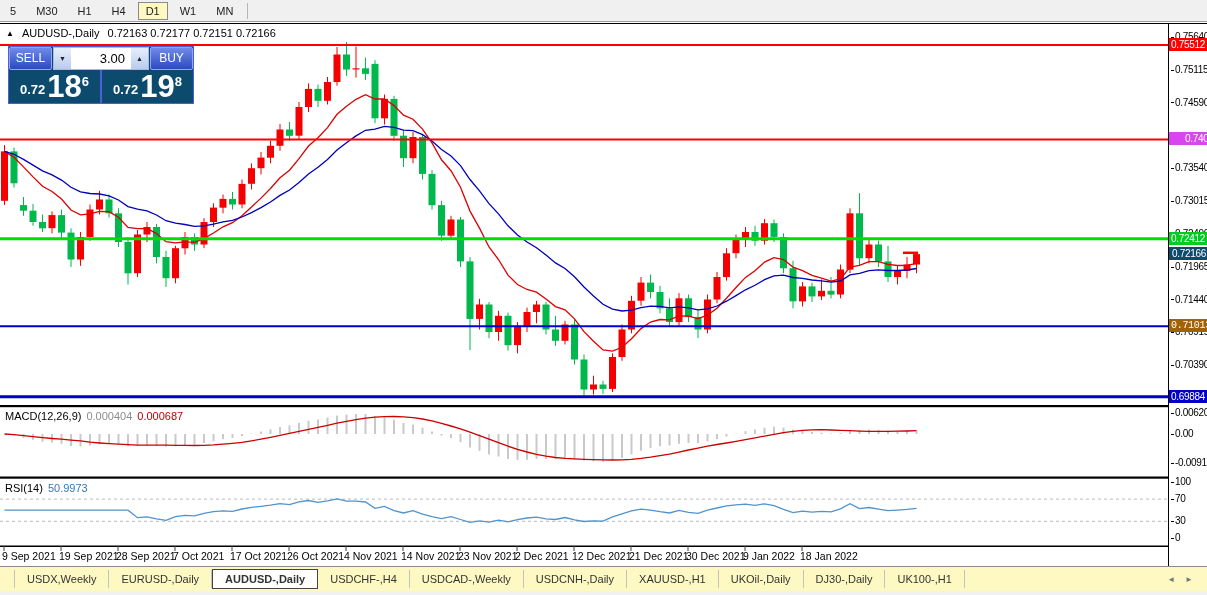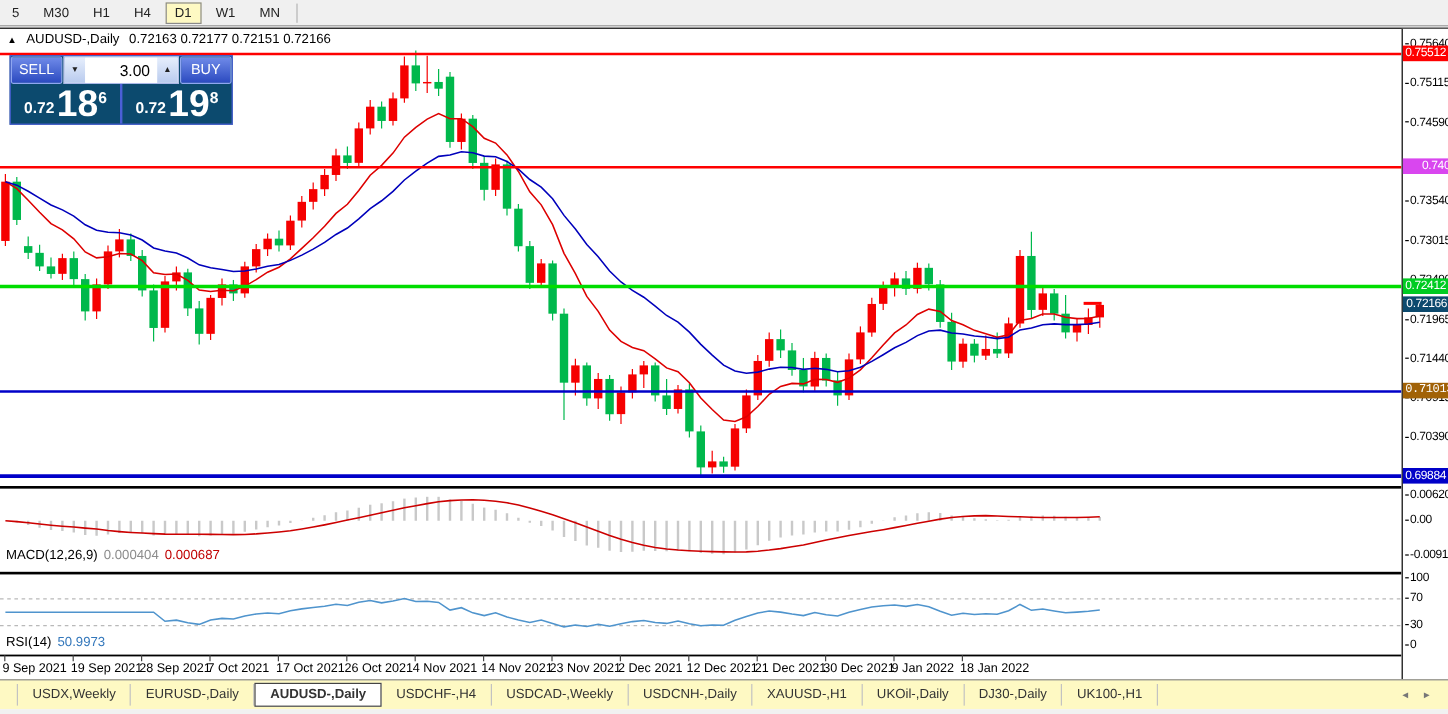--- a/index.html
+++ b/index.html
@@ -37,21 +37,21 @@
             font-family:"Liberation Sans",sans-serif; color:#000; width:60px; }
   .tp-prices { display:flex; height:33px; }
   .tp-price { flex:1; display:flex; align-items:flex-end; justify-content:center;
               padding-bottom:3px; cursor:pointer; }
   .tp-price.left { border-right:2px solid #4b5fd6; }
   .tp-small { font-size:13px; font-weight:bold; margin-right:2px; line-height:20px; }
   .tp-big   { font-size:31px; font-weight:bold; line-height:26px; }
   .tp-sup   { font-size:13px; font-weight:bold; position:relative; top:-11px; }
 
   
-  .panel-label { position:absolute; font-size:11px; color:#000; white-space:nowrap;margin-top:47px; }
+  .panel-label { position:absolute; font-size:11px; color:#000; white-space:nowrap; }
   .pl-val-main { color:#8c8c8c; margin-left:5px; }
   .pl-val-sig  { color:#c00000; margin-left:5px; }
   .pl-val-rsi  { color:#3377bb; margin-left:5px; }
 
   
   .price-axis { position:absolute; left:1168px; top:0; width:39px; height:543px;
                 border-left:1px solid #000; background:#fff; font-size:10px; }
   .ax-tick { position:absolute; left:2px; color:#000; white-space:nowrap; letter-spacing:-0.3px; }
   .ax-tick i { display:inline-block; width:3px; height:1px; background:#000;
                vertical-align:middle; margin-right:1px; }

